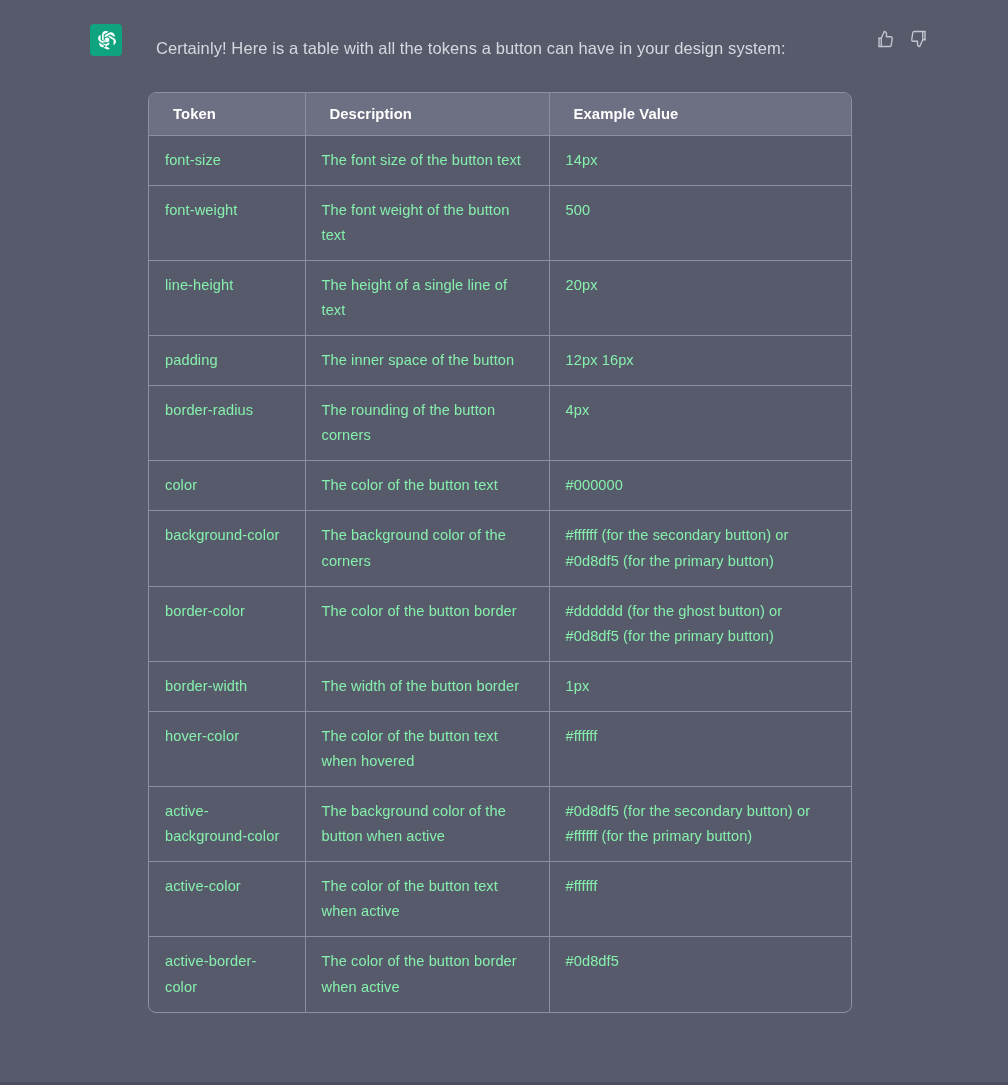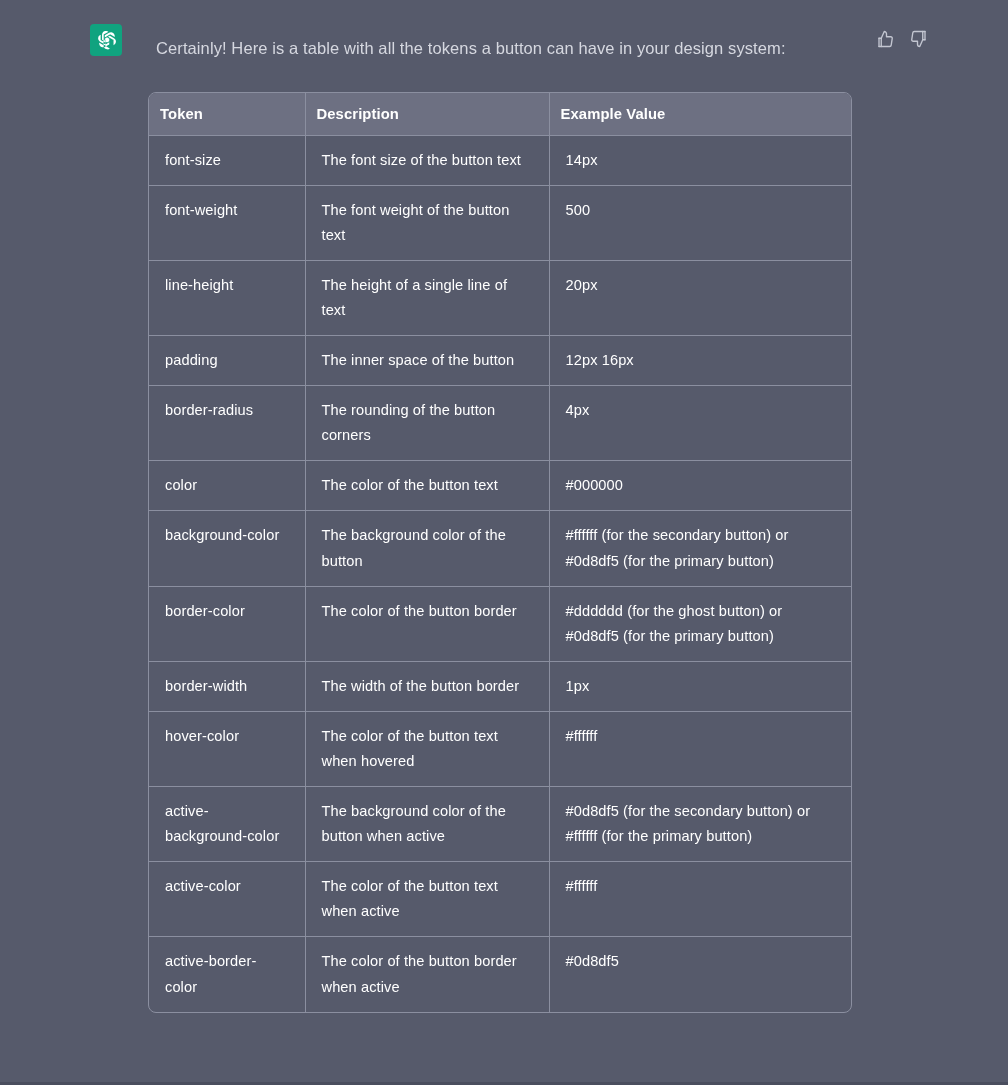--- a/index.html
+++ b/index.html
@@ -84,30 +84,30 @@
   }
   table.tokens col.c1 { width: 156px; }
   table.tokens col.c2 { width: 244px; }
   table.tokens col.c3 { width: 302px; }
 
   table.tokens thead th {
     background: #6d7082;
     color: #ffffff;
     font-weight: bold;
     text-align: left;
-    padding: 13px 11px;
+    padding: 13px 24px;
     font-size: 14.8px;
     border-right: 1px solid #8b8fa0;
     border-bottom: 1px solid #8b8fa0;
     letter-spacing: 0.1px;
   }
   table.tokens thead th:last-child { border-right: none; }
 
   table.tokens tbody td {
-    color: #ffffff;
+    color: #86efac;
     padding: 12px 16px;
     vertical-align: top;
     border-right: 1px solid #8b8fa0;
     border-bottom: 1px solid #8b8fa0;
     line-height: 1.72;
     letter-spacing: 0.1px;
   }
   table.tokens tbody td:last-child { border-right: none; }
   table.tokens tbody tr:last-child td { border-bottom: none; }
 
@@ -195,21 +195,21 @@
               <td>The rounding of the button corners</td>
               <td>4px</td>
             </tr>
             <tr>
               <td>color</td>
               <td>The color of the button text</td>
               <td>#000000</td>
             </tr>
             <tr>
               <td>background-color</td>
-              <td>The background color of the button</td>
+              <td>The background color of the corners</td>
               <td>#ffffff (for the secondary button) or #0d8df5 (for the primary button)</td>
             </tr>
             <tr>
               <td>border-color</td>
               <td>The color of the button border</td>
               <td>#dddddd (for the ghost button) or #0d8df5 (for the primary button)</td>
             </tr>
             <tr>
               <td>border-width</td>
               <td>The width of the button border</td>

